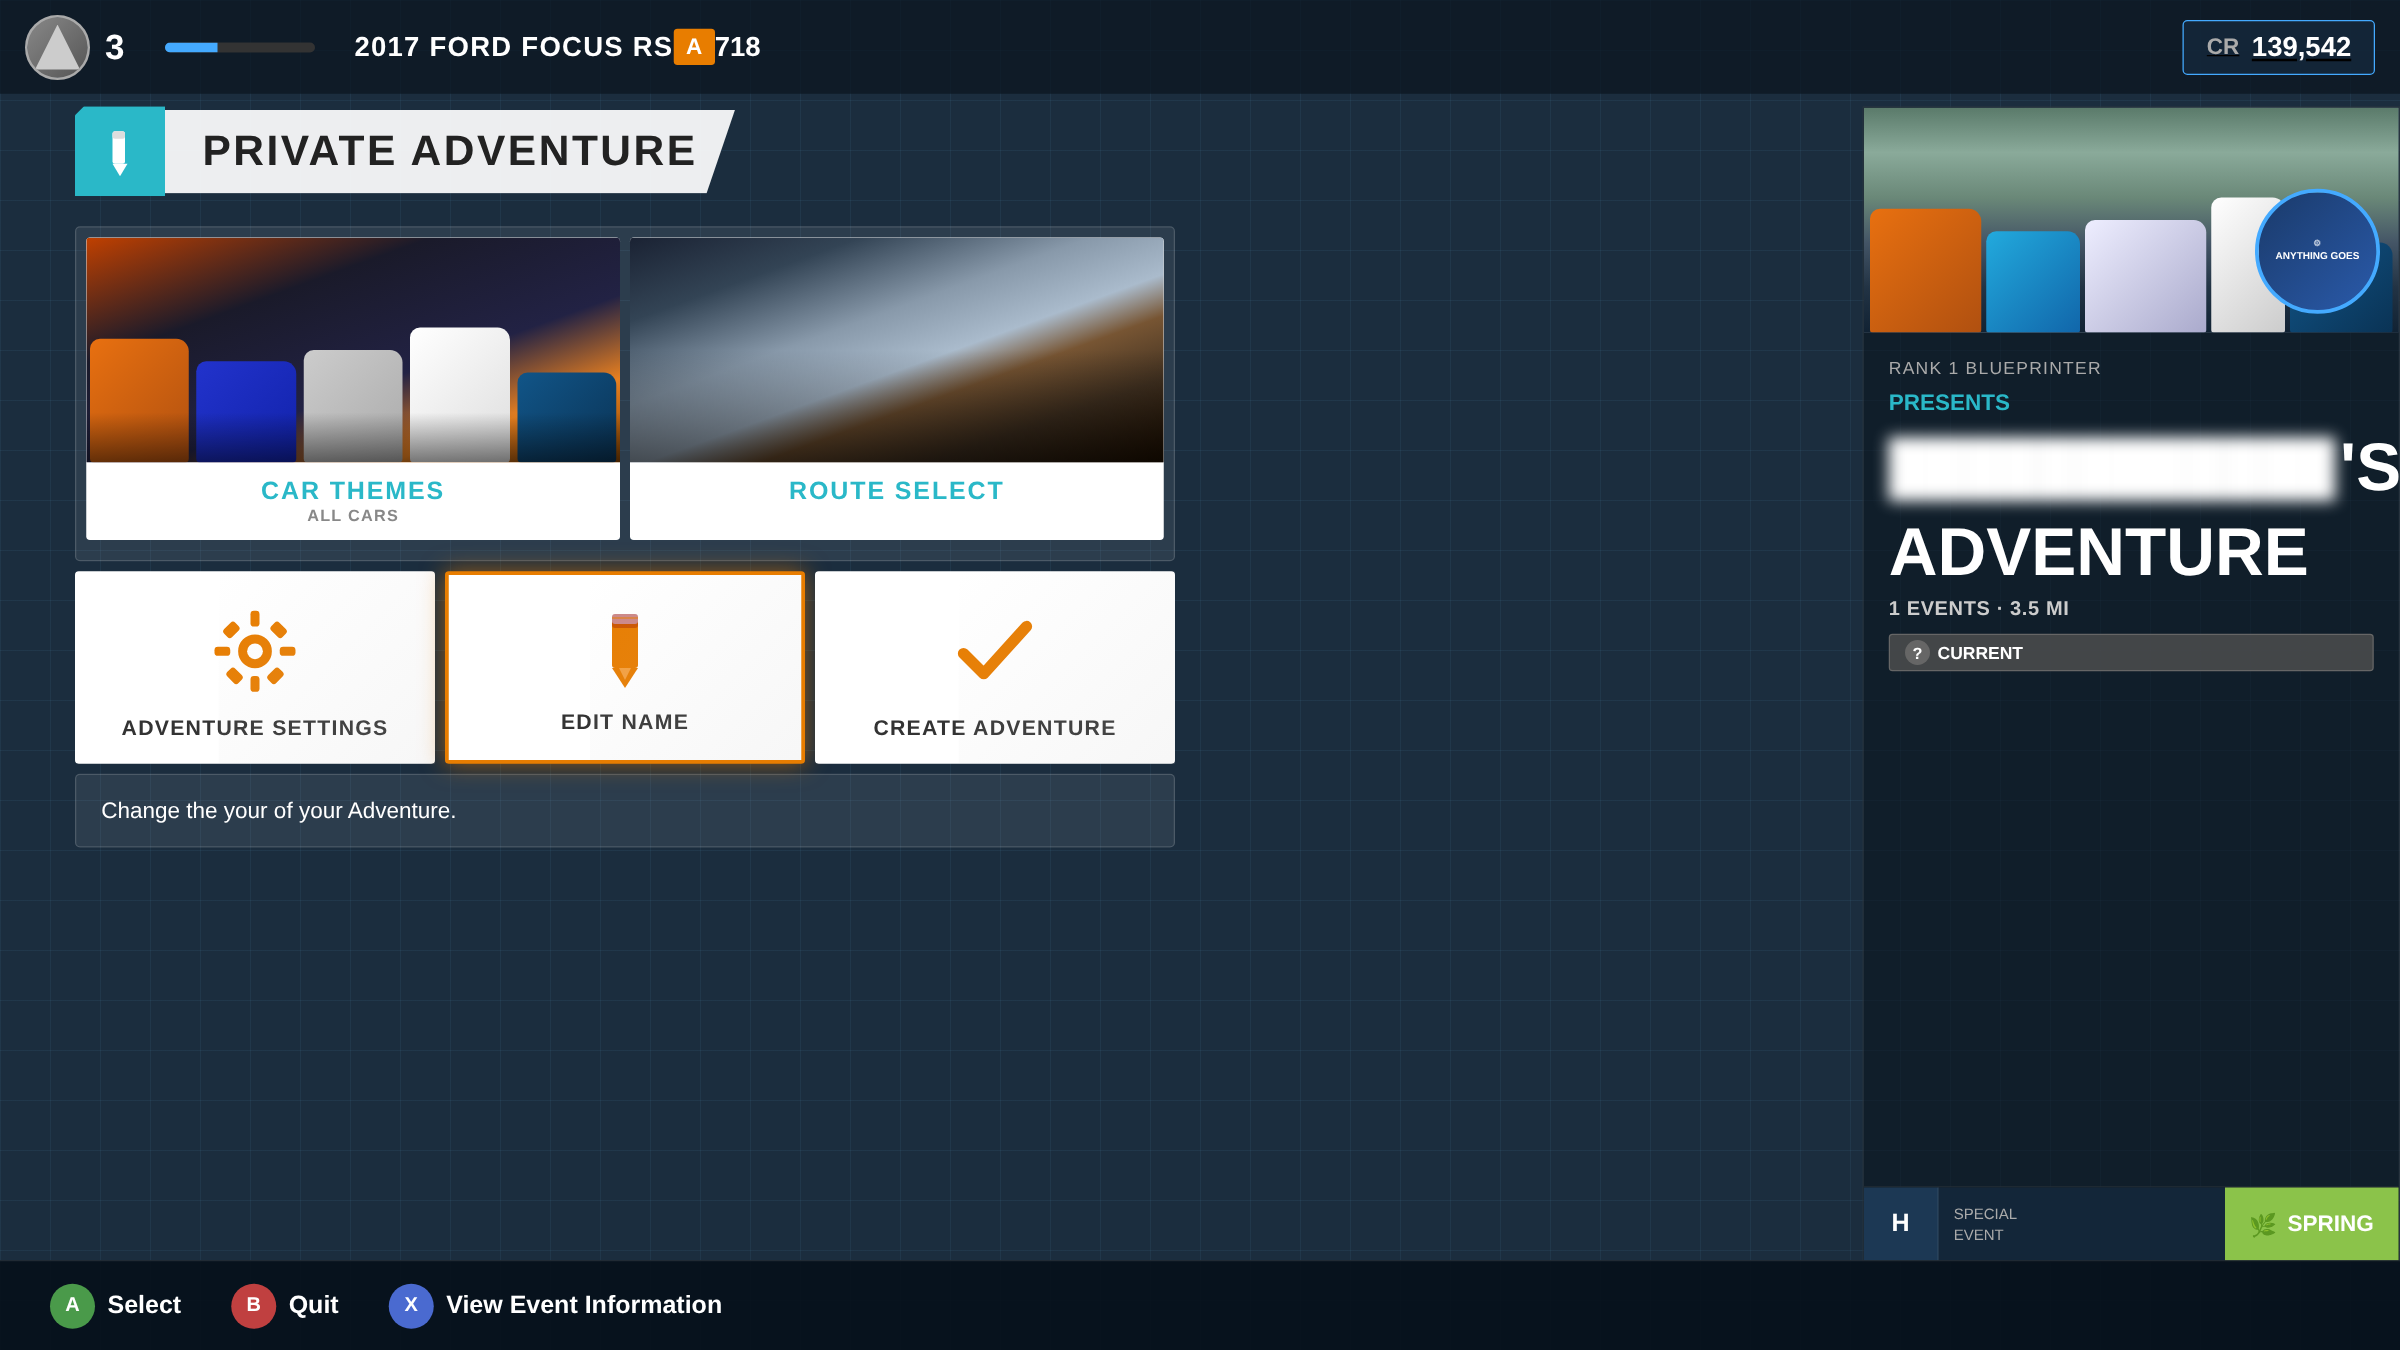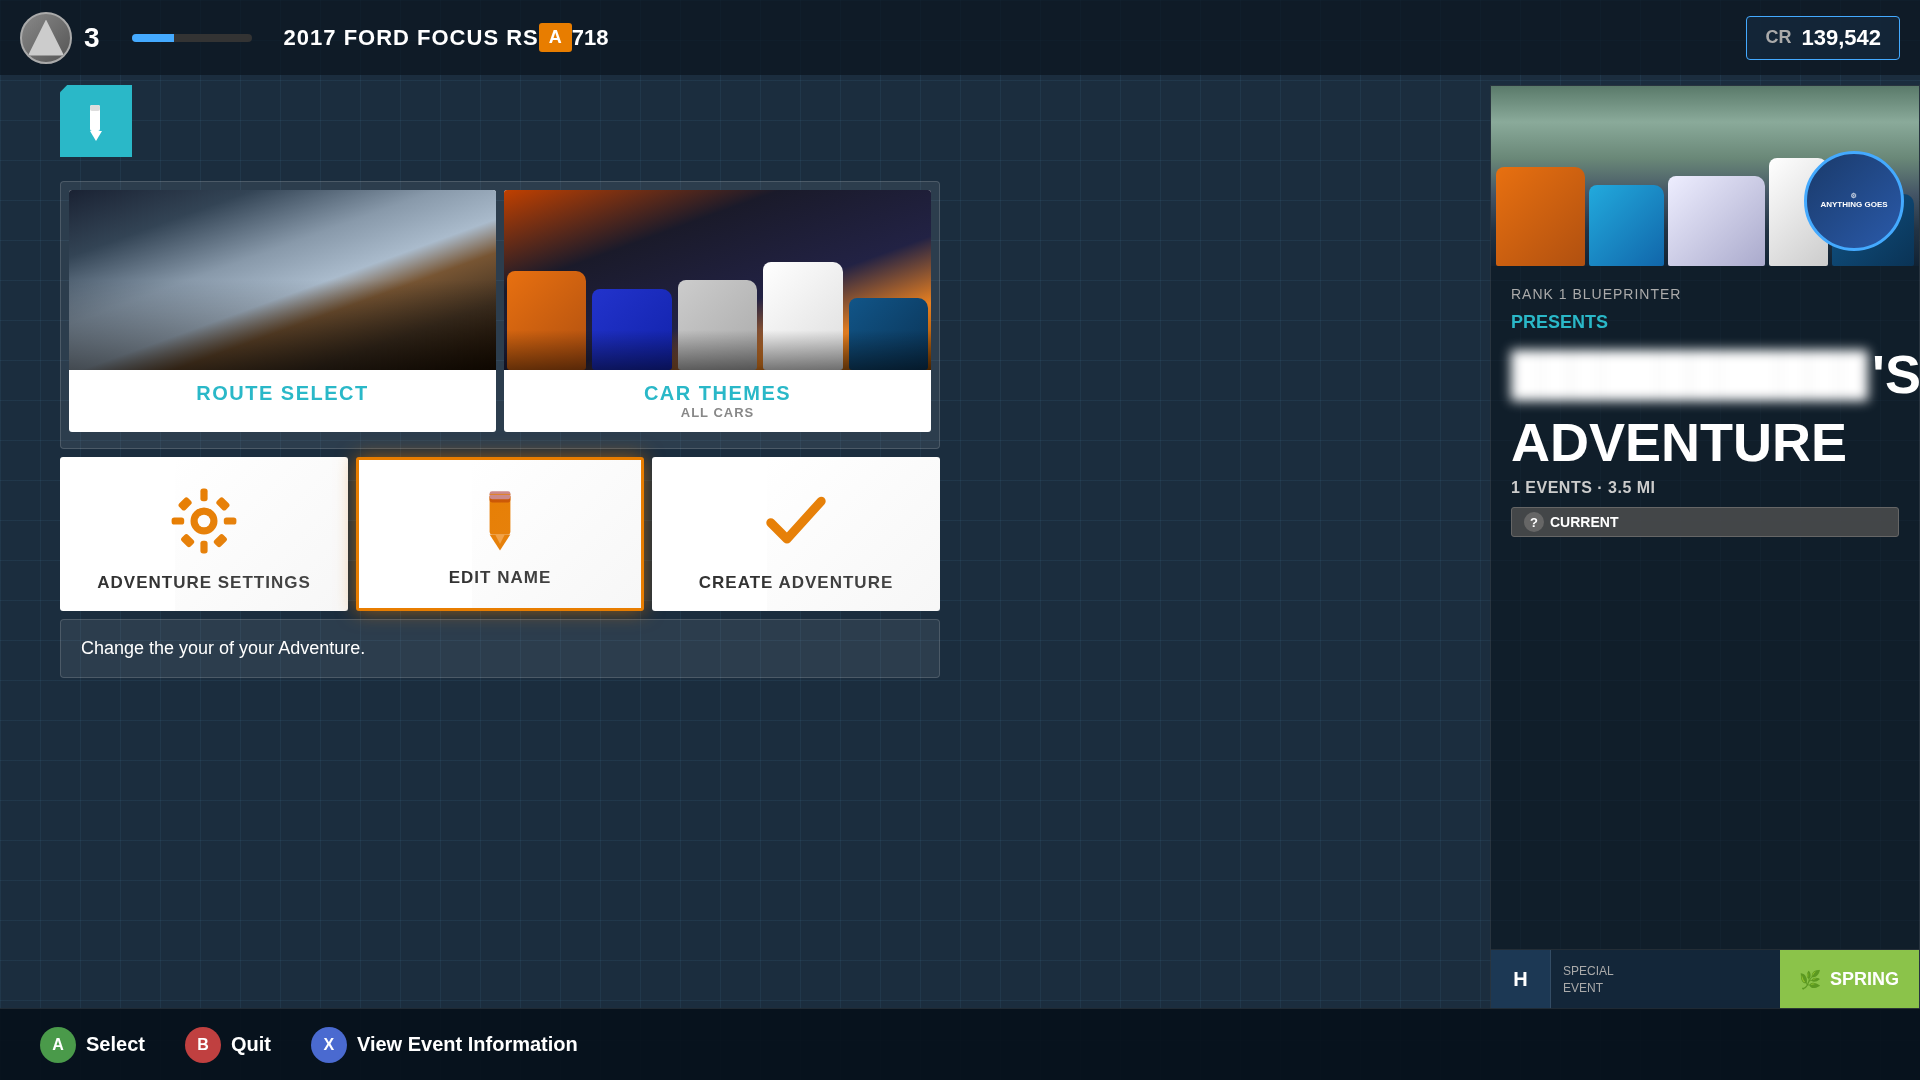--- a/index.html
+++ b/index.html
@@ -99,20 +99,21 @@
     .car-rating {
       color: white;
       font-size: 22px;
       font-weight: bold;
     }
 
     .top-right {
       display: flex;
       align-items: flex-end;
       gap: 12px;
+      text-decoration: underline;
     }
 
     .cr-badge {
       background: rgba(20,40,60,0.8);
       border: 1px solid #4af;
       color: white;
       padding: 8px 18px;
       border-radius: 4px;
       font-size: 22px;
       font-weight: bold;
@@ -606,50 +607,53 @@
 <div class="main-content">
 
   <div class="page-title-wrap">
     <div class="title-icon-box">
       <svg width="40" height="40" viewBox="0 0 40 40">
         <rect x="14" y="4" width="10" height="26" rx="2" fill="white" transform="rotate(0,20,20)"></rect>
         <polygon points="14,30 26,30 20,40" fill="white"></polygon>
         <rect x="14" y="4" width="10" height="6" rx="2" fill="#ddd"></rect>
       </svg>
     </div>
+    <div class="title-text-box">
+      <span class="title-text">PRIVATE ADVENTURE</span>
+    </div>
   </div>
 
   <div class="cards-grid">
-
-    <div class="card">
-      <div class="card-top">
-        <div class="car-road-img"></div>
-      </div>
-      <div class="card-bottom">
-        <div class="card-title">ROUTE SELECT</div>
-      </div>
-    </div>
 
     <div class="card">
       <div class="card-top">
         <div class="car-silhouettes">
           <div class="fake-cars">
             <div class="fake-car fc1"></div>
             <div class="fake-car fc2" style="height:45%"></div>
             <div class="fake-car fc3" style="height:50%"></div>
             <div class="fake-car fc4" style="height:60%"></div>
             <div class="fake-car fc5" style="height:40%"></div>
           </div>
         </div>
       </div>
       <div class="card-bottom">
         <div class="card-title">CAR THEMES</div>
         <div class="card-subtitle">ALL CARS</div>
       </div>
     </div>
+
+    <div class="card">
+      <div class="card-top">
+        <div class="car-road-img"></div>
+      </div>
+      <div class="card-bottom">
+        <div class="card-title">ROUTE SELECT</div>
+      </div>
+    </div>
   </div>
 
   <div class="bottom-row" style="margin-top:8px;">
 
     <div class="icon-card">
       <svg class="gear-svg" viewBox="0 0 80 80">
         <circle cx="40" cy="40" r="14" fill="#e87d00" stroke="#e87d00" stroke-width="2"></circle>
         <circle cx="40" cy="40" r="7" fill="white"></circle>
 
         <g fill="#e87d00">

